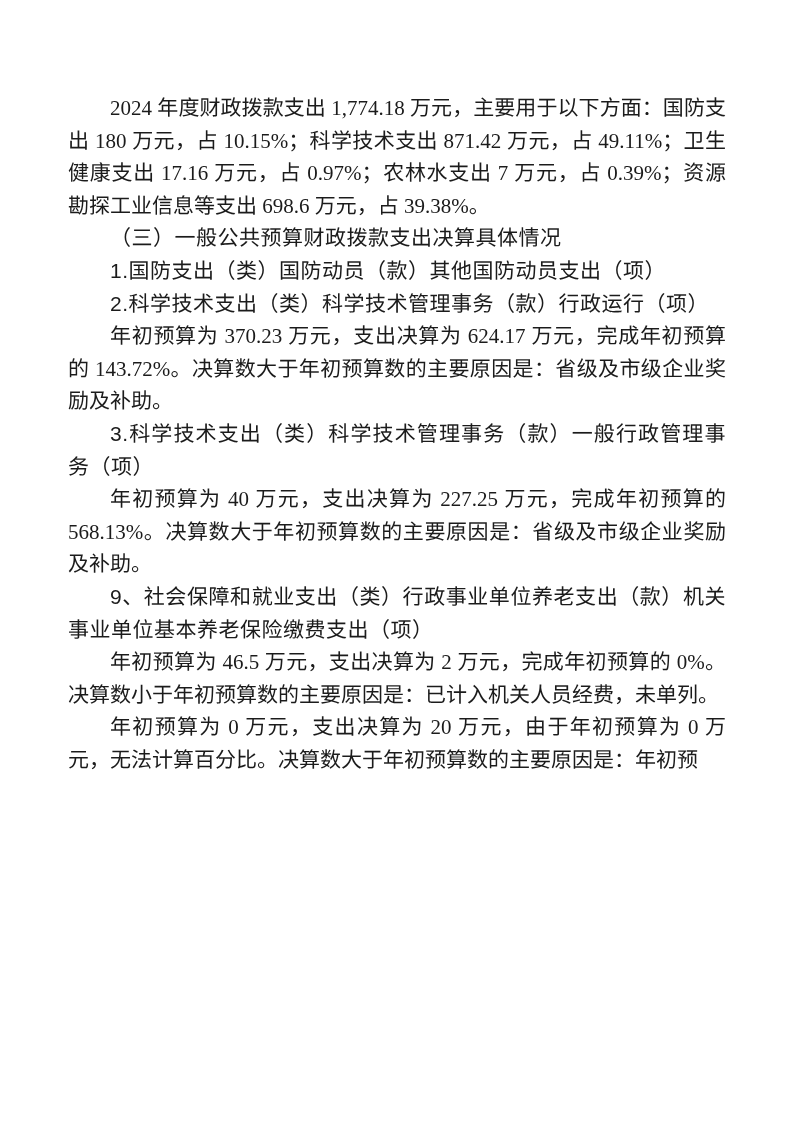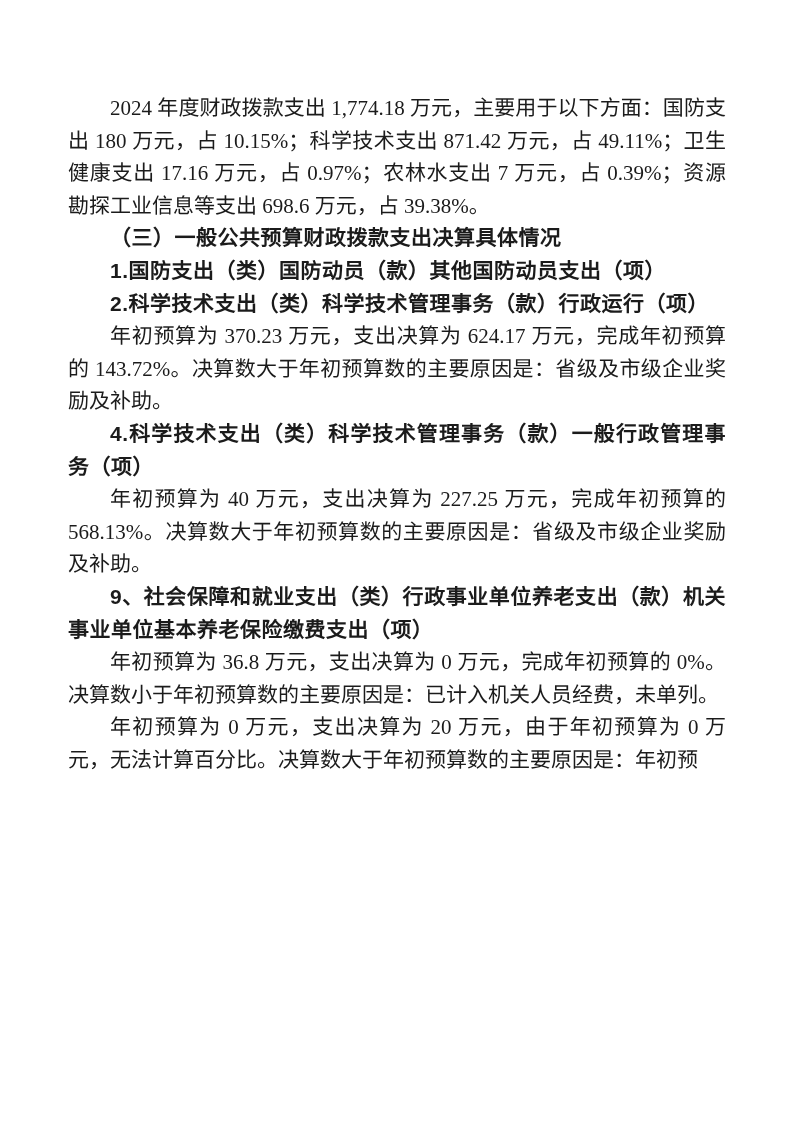--- a/index.html
+++ b/index.html
@@ -37,21 +37,21 @@
   .doc-content h4 {
     margin: 0;
     padding: 0;
     text-indent: 2em;
     font-size: 21px;
     line-height: 32.6px;
     overflow-wrap: break-word;
   }
   .heading {
     font-family: "Liberation Sans", "DejaVu Sans", sans-serif;
-    font-weight: 700;
+    font-weight: 400;
     letter-spacing: 0.5px;
   }
   .body-para {
     font-weight: 400;
   }
   .sans-run {
     font-family: Liberation Serif, serif;
     margin-top: 12px;
   }
 </style>
@@ -66,25 +66,25 @@
     <h3 class="heading">（三）一般公共预算财政拨款支出决算具体情况</h3>
 
 
     <h4 class="heading">1.国防支出（类）国防动员（款）其他国防动员支出（项）</h4>
 
 
     <h4 class="heading">2.科学技术支出（类）科学技术管理事务（款）行政运行（项）</h4>
 
     <p class="body-para">年初预算为 370.23 万元，支出决算为 624.17 万元，完成年初预算的 143.72%。决算数大于年初预算数的主要原因是：省级及市级企业奖励及补助。</p>
 
-    <h4 class="heading">4.科学技术支出（类）科学技术管理事务（款）一般行政管理事务（项）</h4>
+    <h4 class="heading">3.科学技术支出（类）科学技术管理事务（款）一般行政管理事务（项）</h4>
 
     <p class="body-para">年初预算为 40 万元，支出决算为 227.25 万元，完成年初预算的 568.13%。决算数大于年初预算数的主要原因是：省级及市级企业奖励及补助。</p>
 
     <h4 class="heading">9、社会保障和就业支出（类）行政事业单位养老支出（款）机关事业单位基本养老保险缴费支出（项）</h4>
 
-    <p class="body-para"><span>年初预算为 36.8 万元，支出决算为 0 万元，</span><span class="sans-run">完成年初预算的 0%。决算数小于年初预算数的主要原因是：已计入机关人员经费，未单列。</span></p>
+    <p class="body-para"><span>年初预算为 46.5 万元，支出决算为 2 万元，</span><span class="sans-run">完成年初预算的 0%。决算数小于年初预算数的主要原因是：已计入机关人员经费，未单列。</span></p>
 
 
     <p class="body-para">年初预算为 0 万元，支出决算为 20 万元，由于年初预算为 0 万元，无法计算百分比。决算数大于年初预算数的主要原因是：年初预</p>
 
   </div>
 </div>
 
 </body></html>

